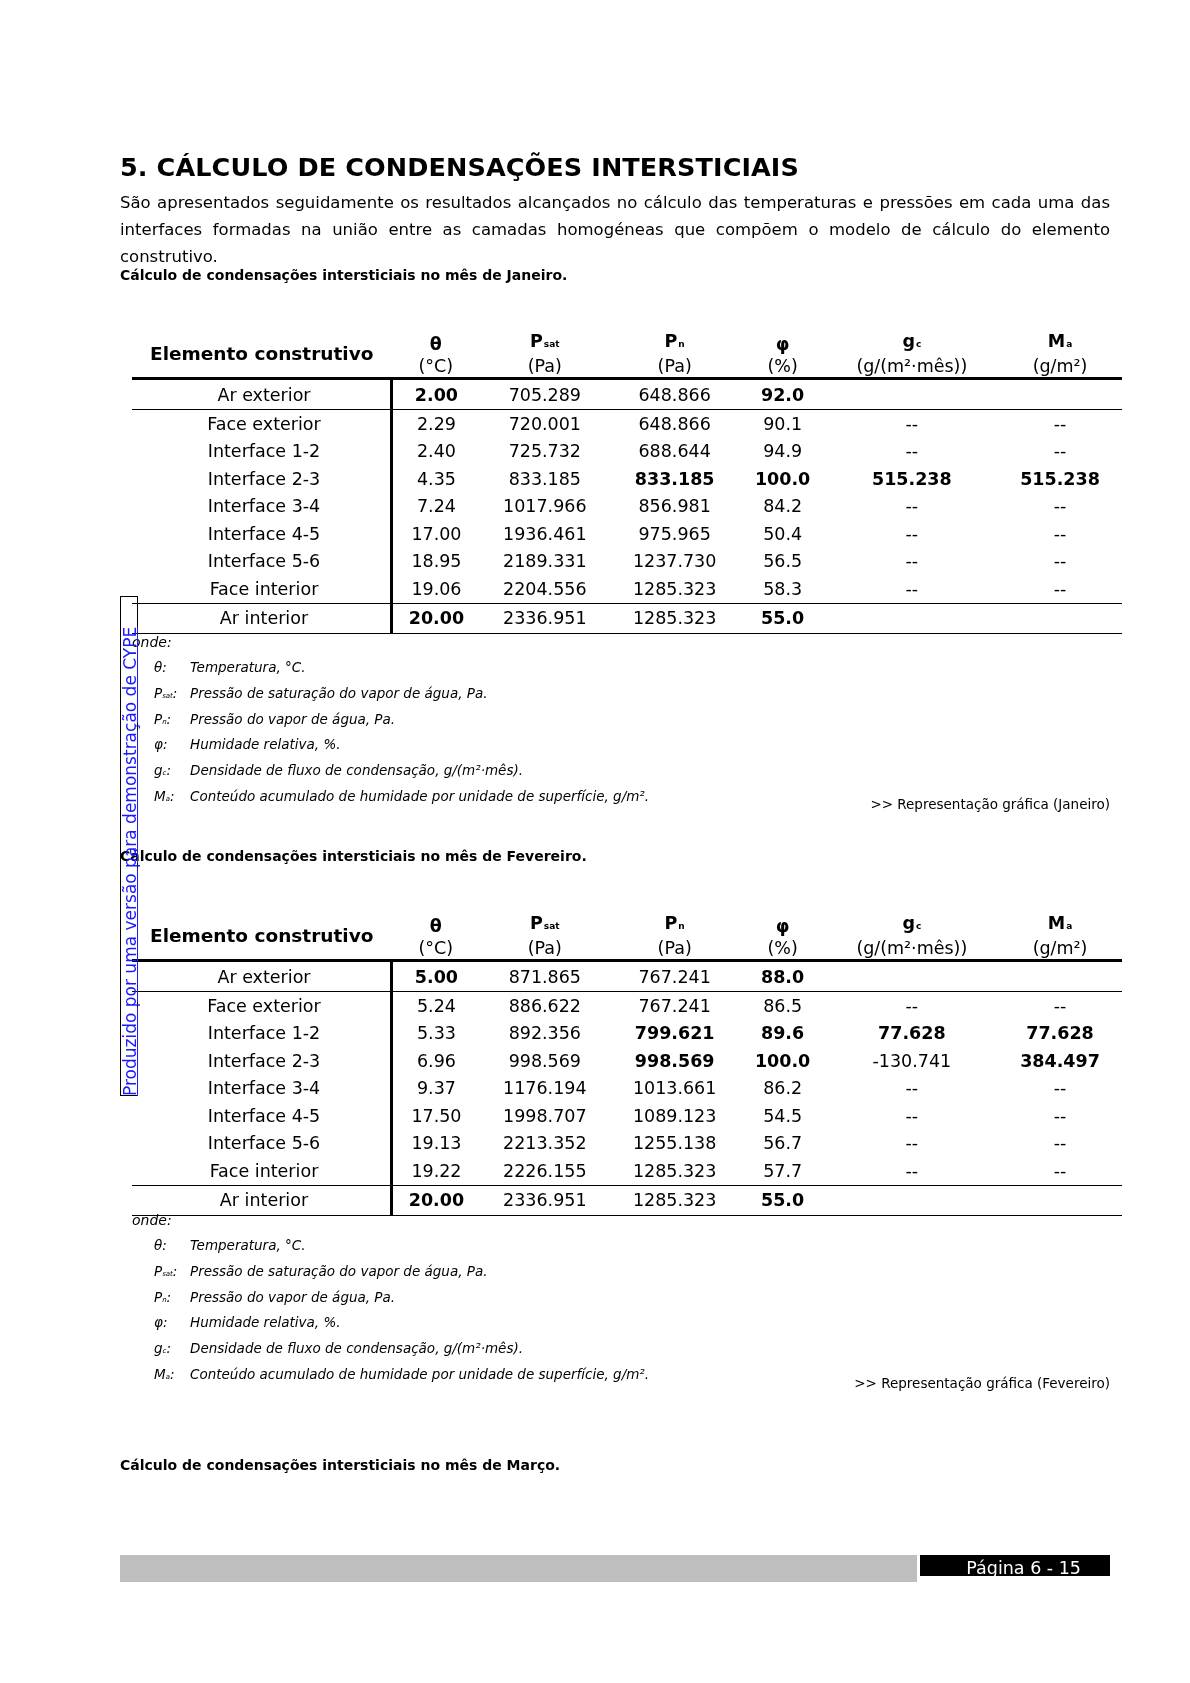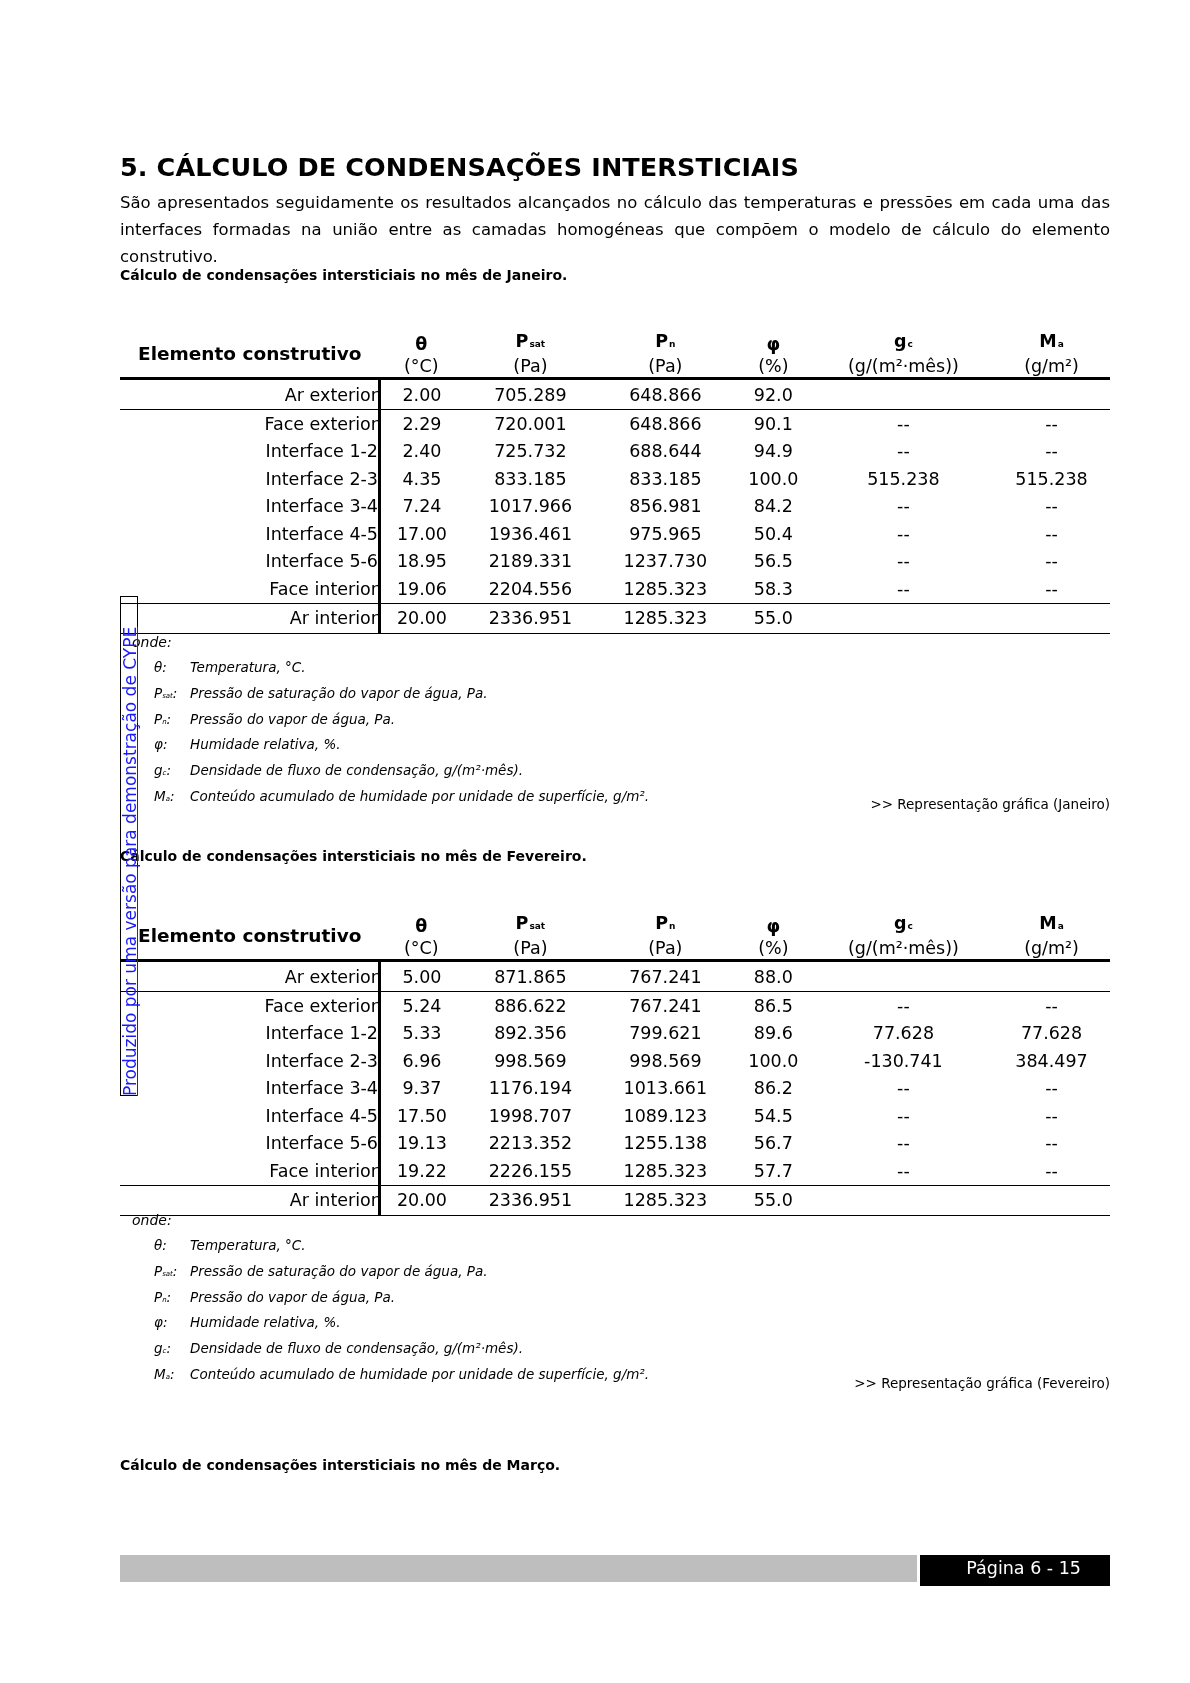--- a/index.html
+++ b/index.html
@@ -3,42 +3,42 @@
   <meta charset="utf-8">
   <style>
     html, body { margin: 0; padding: 0; background: #ffffff; }
     body { width: 1190px; height: 1683px; position: relative; overflow: hidden;
            font-family: "DejaVu Sans", sans-serif; color: #000; }
     .page { position: absolute; left: 120px; top: 0; width: 990px; }
     .h1 { position: absolute; top: 152px; left: 0; font-size: 25.5px; font-weight: bold; letter-spacing: 0.1px; white-space: nowrap; }
     .intro { position: absolute; top: 189px; left: 0; width: 990px; font-size: 16.5px; line-height: 27px; text-align: justify; }
     .subh { position: absolute; left: 0; font-size: 14px; font-weight: bold; white-space: nowrap; }
 
-    table.calc { position: absolute; left: 0; width: 990px; border-collapse: collapse; font-size: 17.5px; }
+    table.calc { position: absolute; left: 12px; width: 990px; border-collapse: collapse; font-size: 17.5px; }
     table.calc th { font-weight: normal; vertical-align: bottom; padding: 0; line-height: 22px; text-align: center; }
     table.calc th.elem { font-weight: bold; font-size: 18.5px; text-align: left; padding-left: 18px; vertical-align: middle; }
     .hsym { font-weight: bold; display: block; }
     .hsym sub { font-size: 9px; vertical-align: baseline; position: relative; top: 0; margin-left: 1px; }
     table.calc thead tr { border-bottom: 3px solid #000; }
     table.calc td { text-align: center; padding: 0; height: 27.5px; }
-    table.calc td.name { text-align: right; padding-left: 6px; border-right: 3px solid #000; width: 252px; }
+    table.calc td.name { text-align: center; padding-left: 6px; border-right: 3px solid #000; width: 252px; }
     table.calc tr.first { border-bottom: 1.5px solid #000; }
     table.calc tr.last { border-top: 1.5px solid #000; border-bottom: 1.5px solid #000; }
-    table.calc td.b { font-weight: normal; }
+    table.calc td.b { font-weight: bold; }
     table.calc td.edge-cell { height: 29px; }
 
     .onde { position: absolute; left: 12px; font-size: 14px; font-style: italic; }
     .legend { position: absolute; left: 34px; font-size: 13.5px; font-style: italic; line-height: 22.8px; }
     .legend .row { display: flex; }
     .legend .sym { width: 36px; }
     .legend .sym sub { font-size: 7px; vertical-align: baseline; }
     .graph-link { position: absolute; right: 0; font-size: 13.5px; white-space: nowrap; text-align: right; }
 
     .footer-bar { position: absolute; left: 120px; top: 1555px; width: 797px; height: 27px; background: #bebebe; }
-    .footer-page { position: absolute; left: 920px; top: 1555px; width: 190px; height: 31px; background: #000; color: #fff;
+    .footer-page { position: absolute; left: 920px; top: 1555px; width: 190px; height: 21px; background: #000; color: #fff;
                    font-size: 17.5px; line-height: 27px; text-align: right; box-sizing: border-box; padding-right: 29px; }
 
     .watermark-box { position: absolute; left: 120px; top: 596px; width: 18px; height: 500px; border: 1.5px solid #000; box-sizing: border-box; }
     .watermark { position: absolute; left: 120px; top: 596px; width: 500px; height: 20px;
                  transform-origin: 0 0; transform: translate(0px, 500px) rotate(-90deg);
                  color: #1a1aff; font-size: 17px; line-height: 20px; white-space: nowrap; text-decoration: underline; }
   </style>
 </head>
 <body>
 

